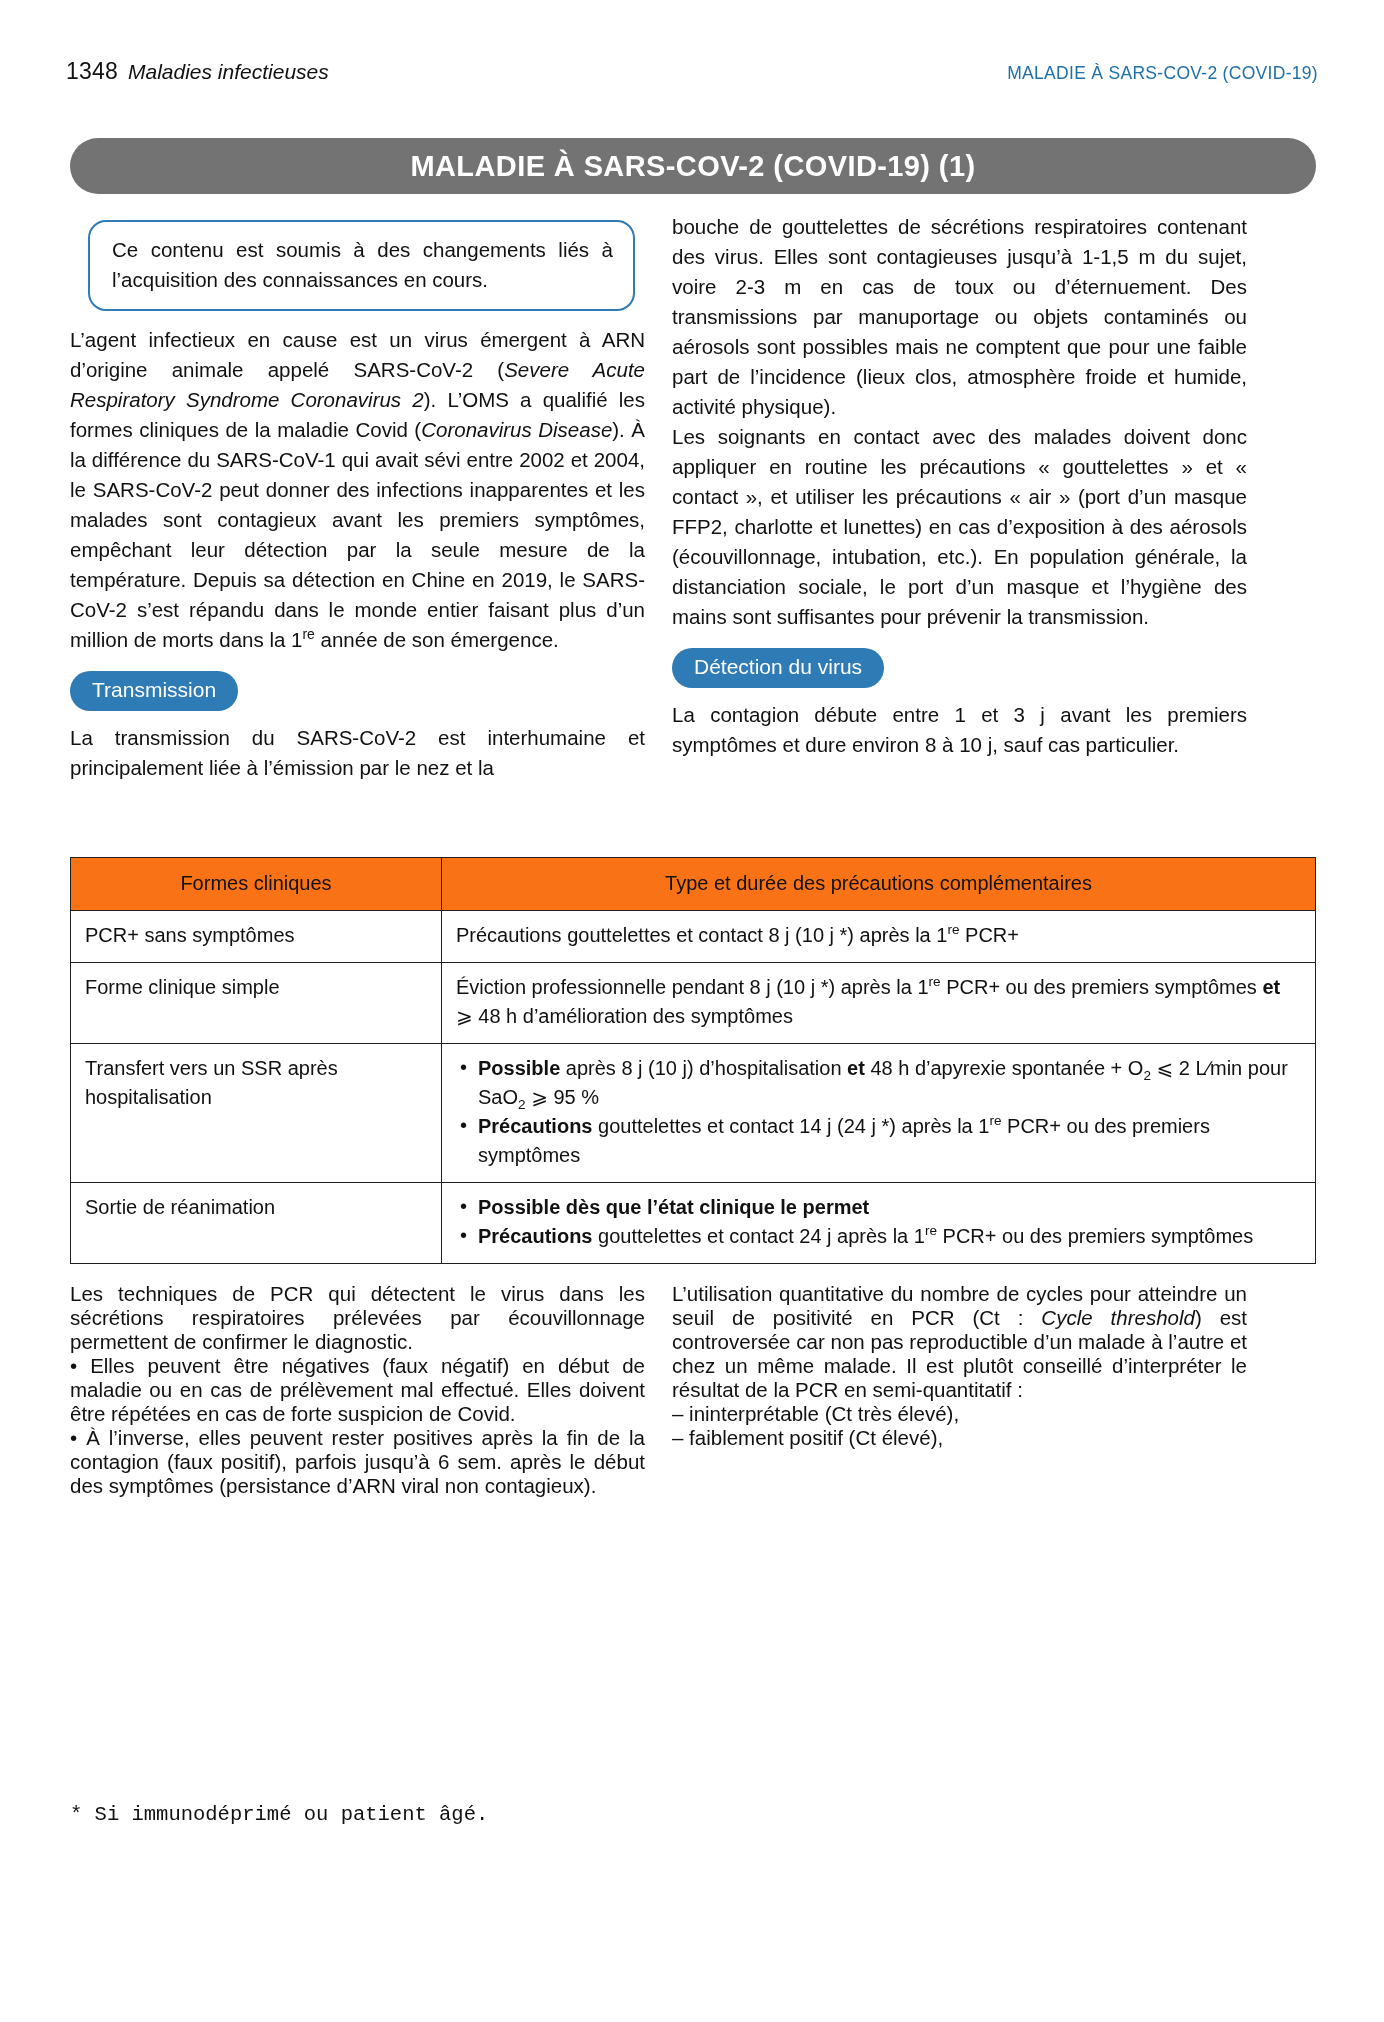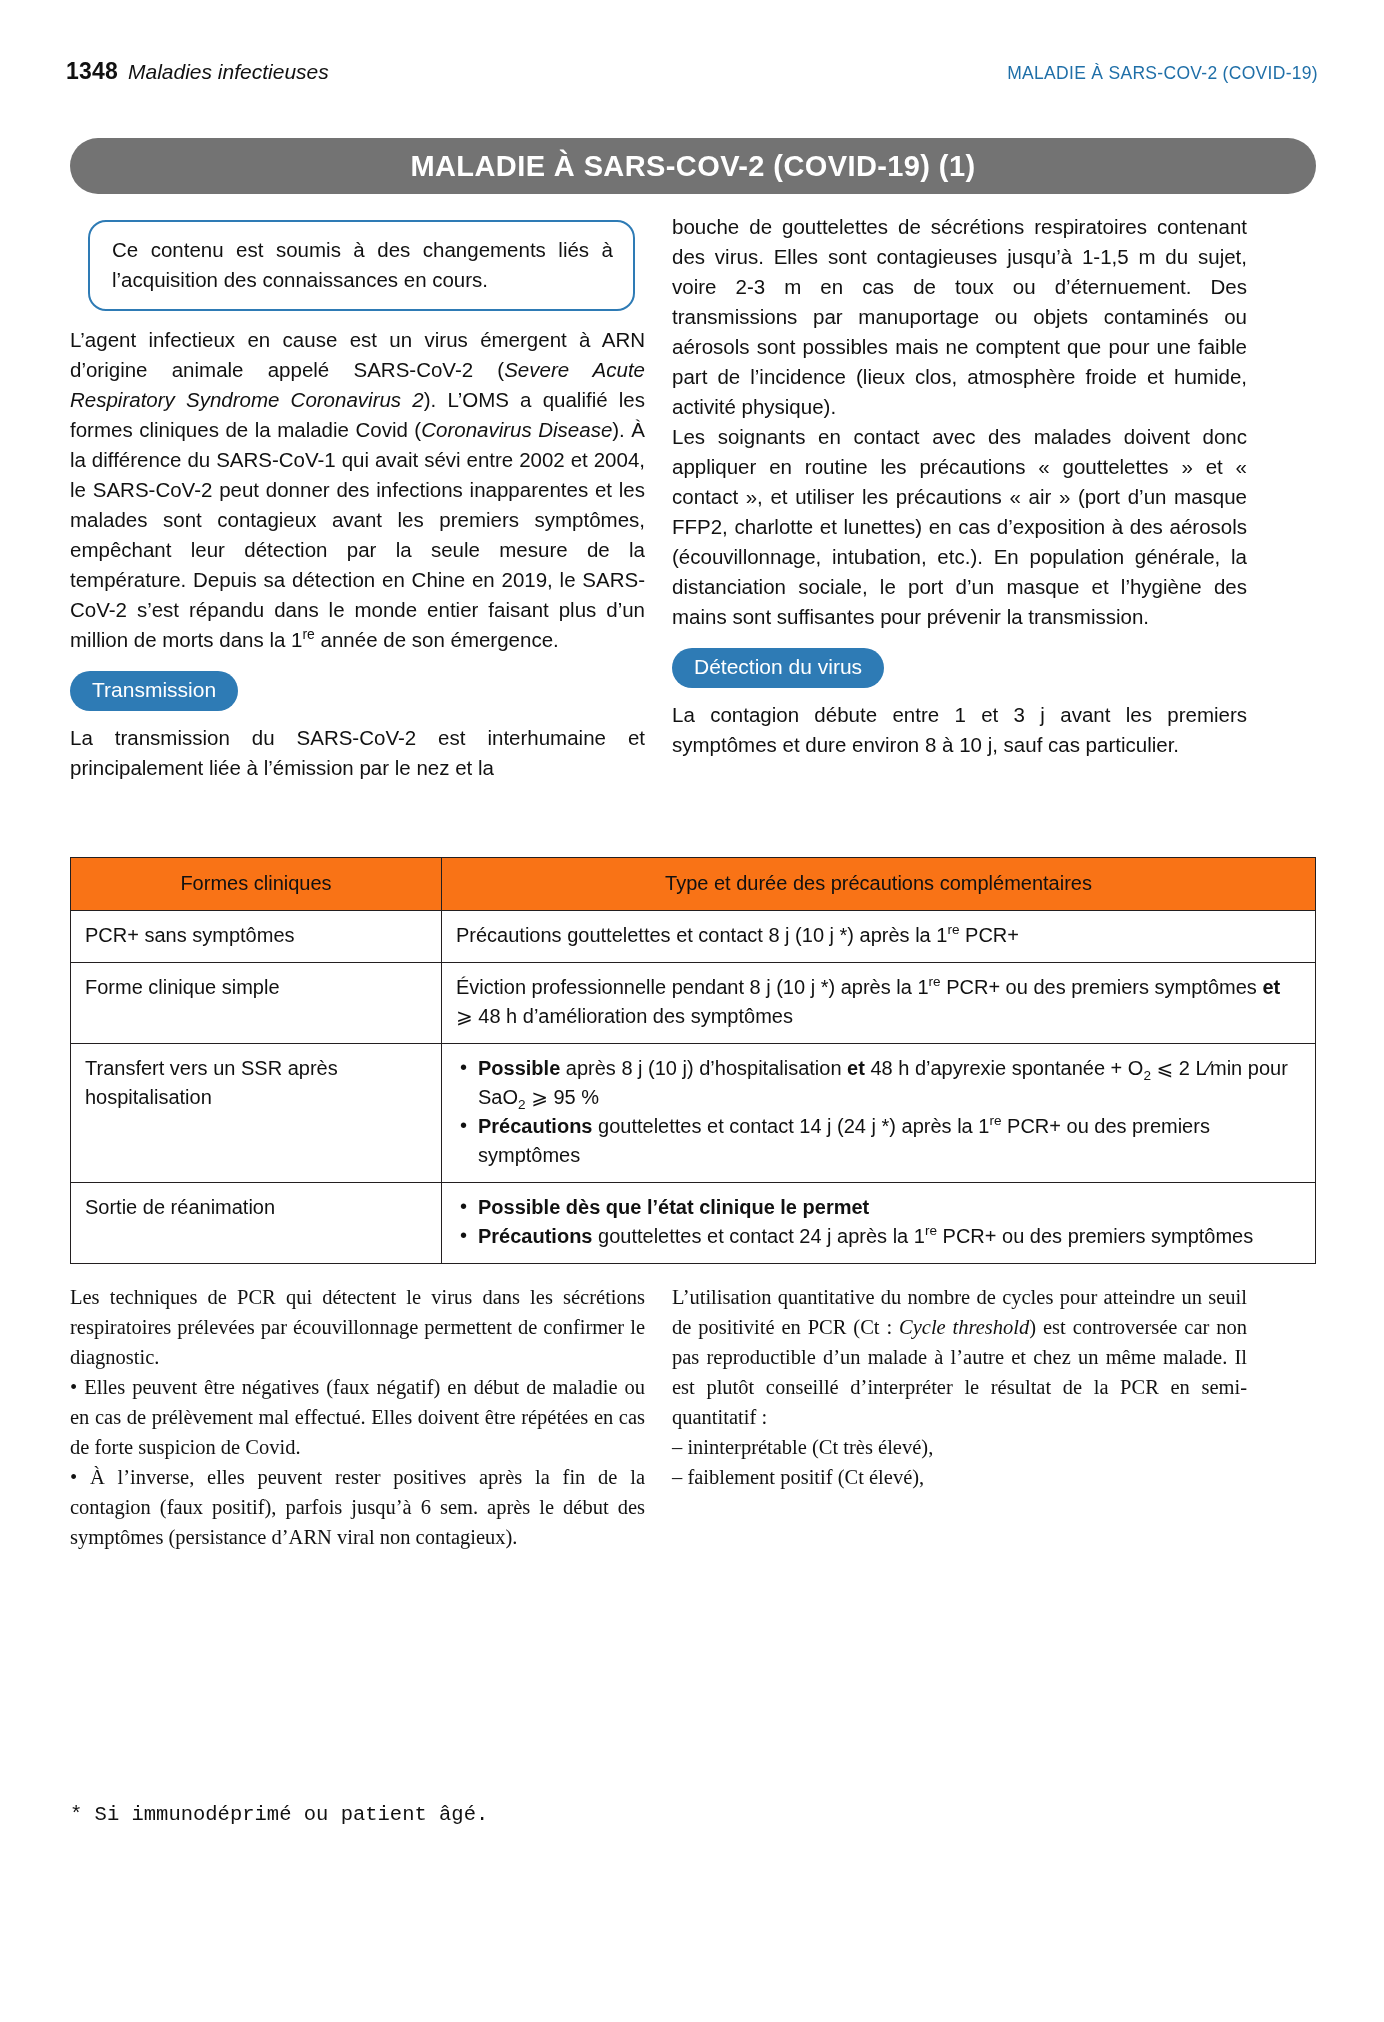--- a/index.html
+++ b/index.html
@@ -33,21 +33,21 @@
     align-items: baseline;
     justify-content: space-between;
     font-size: 21px;
   }
   .rh-left {
     display: flex;
     align-items: baseline;
     gap: 10px;
   }
   .folio {
-    font-weight: bold;
+    font-weight: normal;
     font-size: 23px;
     color: #111;
     letter-spacing: 0.2px;
   }
   .rh-section {
     font-style: italic;
     font-size: 21px;
     color: #111;
   }
   .rh-right {
@@ -162,23 +162,22 @@
     top: -1px;
     font-size: 20px;
   }
   b { font-weight: bold; }
 
   
   .lower {
     position: absolute;
     width: 575px;
     font-size: 20.5px;
-    line-height: 30px;
-    text-align: justify;
-    font-family: Liberation Serif, serif;
+    line-height: 24px;
+    text-align: justify;
   }
   .lower-left  { left: 70px;  top: 1282px; }
   .lower-right { left: 672px; top: 1282px; }
   .lower p { margin: 0; text-align: justify; }
 
   .dash-item { text-align: left; }
 
   
   .footnote {
     position: absolute;

